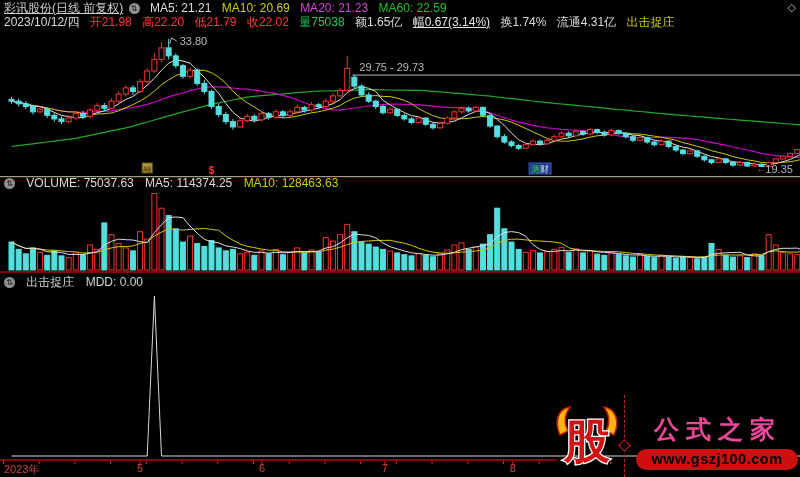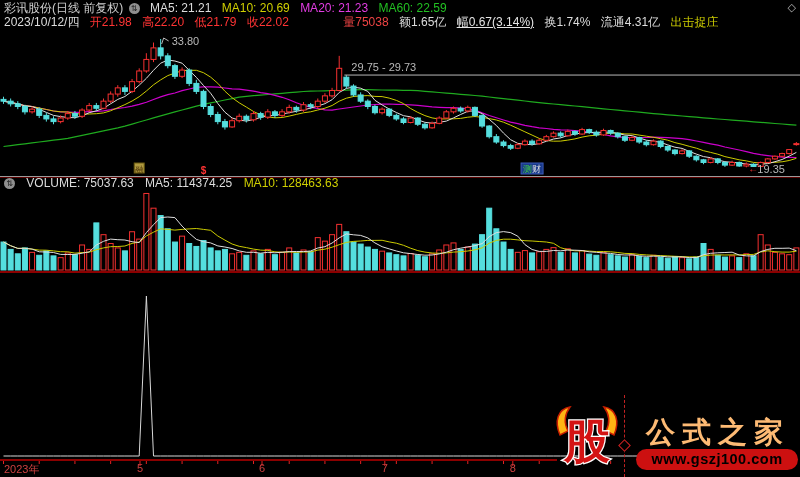--- a/index.html
+++ b/index.html
@@ -5,63 +5,63 @@
   html,body{margin:0;padding:0;background:#000;}
   #app{position:relative;width:800px;height:477px;background:#000;overflow:hidden;
        font-family:"Liberation Sans","DejaVu Sans",sans-serif;}
   .hdr{position:absolute;left:0;top:0;width:800px;height:29px;}
   .hline{position:absolute;left:4px;white-space:nowrap;font-size:12px;line-height:14px;}
   .hline span{margin-right:7px;}
   .collapse-icon{display:inline-block;width:11px;height:11px;border-radius:50%;
        background:#8f8f8f;color:#1a1a1a;font-size:8px;line-height:11px;text-align:center;
        vertical-align:middle;margin-right:6px;}
   .corner-diamond{position:absolute;right:4px;top:1px;color:#b9b9b9;font-size:11px;}
-  .panel{position:absolute;left:0;width:735px;background:#000;}
+  .panel{position:absolute;left:8px;width:735px;background:#000;}
   .ptitle{position:absolute;left:4px;width:796px;font-size:12px;line-height:13px;white-space:nowrap;}
   .ptitle span{margin-right:8px;}
   .div-split{position:absolute;left:0;width:800px;height:0;border-top:1px solid #9b9b9b;
        border-bottom:1px solid #5c0000;}
   .div-red{position:absolute;left:0;width:800px;height:2px;background:#8b0000;}
   svg{display:block;}
   
   #xaxis{position:absolute;left:0;top:459px;width:800px;height:18px;}
   .xlabel{position:absolute;top:3px;font-size:11px;color:#cd4040;}
   
   #watermark{position:absolute;right:2px;bottom:0;width:244px;height:82px;}
   .wm-sep{position:absolute;left:70px;top:0;height:82px;border-left:1px dashed #c32222;}
   .wm-diamond{position:absolute;left:66px;top:46px;width:7px;height:7px;border:1px solid #d32222;
        transform:rotate(45deg);background:#000;}
   .wm-brand{position:absolute;left:84px;top:18px;width:160px;text-align:center;
        font-family:"DejaVu Serif","Liberation Serif",serif;font-weight:bold;
-       font-size:29px;letter-spacing:7px;color:#fdba74;white-space:nowrap;}
+       font-size:25px;letter-spacing:7px;color:#ec4899;white-space:nowrap;}
   .wm-pill{position:absolute;left:82px;top:54px;width:162px;height:21px;border-radius:11px;
        background:#cc1010;color:#000000;font-weight:bold;font-size:14.5px;line-height:21px;
        text-align:center;letter-spacing:0.5px;}
 </style>
 </head>
 <body>
 
 <div id="app">
 
   <div class="hdr">
     <div class="hline" style="top:1px;">
-      <span style="color:#cfcfcf;margin-right:2px;">彩讯股份(日线 前复权)</span>
+      <span style="color:#cfcfcf;margin-right:2px;text-decoration:underline;">彩讯股份(日线 前复权)</span>
       <span class="collapse-icon">⇅</span>
       <span style="color: rgb(220, 220, 220);">MA5: 21.21</span>
       <span style="color: rgb(207, 207, 0);">MA10: 20.69</span>
       <span style="color: rgb(226, 60, 226);">MA20: 21.23</span>
       <span style="color: rgb(34, 192, 34);">MA60: 22.59</span>
     </div>
     <div class="hline" style="top:15px;">
       <span style="color: rgb(220, 220, 220);">2023/10/12/四</span>
       <span style="color: rgb(255, 52, 52); margin-top: 46px;">开21.98</span>
       <span style="color: rgb(255, 52, 52);">高22.20</span>
       <span style="color: rgb(255, 52, 52);">低21.79</span>
       <span style="color: rgb(255, 52, 52);">收22.02</span>
-      <span style="color: #ef4444; margin-left: 44px;">量75038</span>
+      <span style="color: #22c55e;">量75038</span>
       <span style="color: rgb(220, 220, 220);">额1.65亿</span>
       <span style="color: #e5e5e5; text-decoration: underline;">幅0.67(3.14%)</span>
       <span style="color: rgb(220, 220, 220);">换1.74%</span>
       <span style="color: rgb(220, 220, 220);">流通4.31亿</span>
       <span style="color: rgb(207, 207, 0);">出击捉庄</span>
     </div>
     <span class="corner-diamond">◇</span>
   </div>
 
   <div class="panel" style="top:29px;height:147px;">
@@ -434,20 +434,25 @@
           <rect x="786.7142857142858" y="64.69433962264151" width="5" height="15.30566037735849" fill="#000" stroke="#f53030" stroke-width="1"></rect>
           <rect x="793.8571428571429" y="57.91334339622641" width="5" height="22.086656603773587" fill="#000" stroke="#f53030" stroke-width="1"></rect>
         </g>
         <polyline points="3.5,52.0 10.6,55.7 17.8,58.4 24.9,58.3 32.1,59.1 39.2,60.1 46.4,60.2 53.5,60.9 60.6,61.7 67.8,61.8 74.9,63.1 82.1,62.6 89.2,62.2 96.4,59.7 103.5,57.9 110.6,56.7 117.8,56.5 124.9,56.0 132.1,53.4 139.2,52.0 146.4,45.9 153.5,42.2 160.6,38.8 167.8,39.4 174.9,40.1 182.1,39.4 189.2,38.9 196.4,38.5 203.5,39.4 210.6,40.3 217.8,46.0 224.9,50.1 232.1,54.0 239.2,56.3 246.4,57.6 253.5,59.1 260.6,60.1 267.8,60.4 274.9,61.8 282.1,62.3 289.2,62.0 296.4,62.3 303.5,62.0 310.6,61.9 317.8,60.1 324.9,59.2 332.1,57.2 339.2,54.7 346.4,52.4 353.5,51.4 360.6,51.0 367.8,50.4 374.9,50.4 382.1,50.3 389.2,51.9 396.4,53.2 403.5,55.3 410.6,58.2 417.8,60.6 424.9,62.1 432.1,63.0 439.2,63.3 446.4,62.9 453.5,62.1 460.6,61.7 467.8,61.0 474.9,59.8 482.1,57.9 489.2,53.2 496.4,50.4 503.5,49.2 510.6,49.2 517.8,49.9 524.9,50.7 532.1,51.0 539.2,51.5 546.4,52.0 553.5,53.3 560.6,57.7 567.8,59.7 574.9,60.8 582.1,60.9 589.2,61.1 596.4,61.6 603.5,61.5 610.6,61.8 617.8,62.5 624.9,63.4 632.1,63.6 639.2,64.4 646.4,64.9 653.5,65.3 660.6,65.6 667.8,65.9 674.9,66.3 682.1,66.6 689.2,66.9 696.4,66.9 703.5,65.8 710.6,65.1 717.8,64.9 724.9,65.0 732.1,64.9 739.2,64.9 746.4,64.6 753.5,64.4 760.6,62.0 767.8,60.8 774.9,61.7 782.1,62.1 789.2,62.1 796.4,61.2" fill="none" stroke="#cccc00" stroke-width="1"></polyline>
         <polyline points="3.5,52.0 10.6,55.7 17.8,58.4 24.9,58.3 32.1,59.1 39.2,61.8 46.4,62.0 53.5,62.5 60.6,64.4 67.8,64.5 74.9,64.4 82.1,63.2 89.2,61.9 96.4,55.0 103.5,51.3 110.6,49.1 117.8,49.7 124.9,50.0 132.1,51.7 139.2,52.6 146.4,42.6 153.5,34.7 160.6,27.6 167.8,27.0 174.9,27.6 182.1,36.1 189.2,43.2 196.4,49.4 203.5,51.7 210.6,52.9 217.8,55.9 224.9,57.0 232.1,58.5 239.2,60.9 246.4,62.3 253.5,62.3 260.6,63.2 267.8,62.3 274.9,62.8 282.1,62.2 289.2,61.6 296.4,61.5 303.5,61.6 310.6,61.0 317.8,58.0 324.9,56.7 332.1,53.0 339.2,47.9 346.4,43.9 353.5,44.8 360.6,45.4 367.8,47.9 374.9,52.9 382.1,56.7 389.2,58.9 396.4,61.0 403.5,62.8 410.6,63.6 417.8,64.5 424.9,65.2 432.1,65.0 439.2,63.9 446.4,62.2 453.5,59.7 460.6,58.2 467.8,56.9 474.9,55.7 482.1,53.6 489.2,46.7 496.4,42.6 503.5,41.6 510.6,42.6 517.8,46.2 524.9,54.6 532.1,59.5 539.2,61.4 546.4,61.4 553.5,60.5 560.6,60.8 567.8,60.0 574.9,60.2 582.1,60.5 589.2,61.8 596.4,62.3 603.5,63.0 610.6,63.4 617.8,64.5 624.9,65.0 632.1,64.9 639.2,65.8 646.4,66.3 653.5,66.2 660.6,66.2 667.8,66.9 674.9,66.9 682.1,66.9 689.2,67.6 696.4,67.6 703.5,64.7 710.6,63.3 717.8,62.8 724.9,62.5 732.1,62.2 739.2,65.0 746.4,65.9 753.5,66.0 760.6,61.6 767.8,59.4 774.9,58.3 782.1,58.3 789.2,58.1 796.4,60.7" fill="none" stroke="#dedede" stroke-width="1"></polyline>
       </svg>
   </div>
 
   <div class="div-red" style="top:271px;"></div>
 
+  <div class="ptitle" style="top:276px;">
+    <span class="collapse-icon">⇅</span>
+    <span style="color:#d4d4d4;">出击捉庄</span>
+    <span style="color:#d4d4d4;">MDD: 0.00</span>
+  </div>
   <div class="panel" style="top:290px;height:169px;">
     <svg id="svg-ind" width="800" height="169">
         <polyline points="3.5,166.0 10.6,166.0 17.8,166.0 24.9,166.0 32.1,166.0 39.2,166.0 46.4,166.0 53.5,166.0 60.6,166.0 67.8,166.0 74.9,166.0 82.1,166.0 89.2,166.0 96.4,166.0 103.5,166.0 110.6,166.0 117.8,166.0 124.9,166.0 132.1,166.0 139.2,166.0 146.4,6.0 153.5,166.0 160.6,166.0 167.8,166.0 174.9,166.0 182.1,166.0 189.2,166.0 196.4,166.0 203.5,166.0 210.6,166.0 217.8,166.0 224.9,166.0 232.1,166.0 239.2,166.0 246.4,166.0 253.5,166.0 260.6,166.0 267.8,166.0 274.9,166.0 282.1,166.0 289.2,166.0 296.4,166.0 303.5,166.0 310.6,166.0 317.8,166.0 324.9,166.0 332.1,166.0 339.2,166.0 346.4,166.0 353.5,166.0 360.6,166.0 367.8,166.0 374.9,166.0 382.1,166.0 389.2,166.0 396.4,166.0 403.5,166.0 410.6,166.0 417.8,166.0 424.9,166.0 432.1,166.0 439.2,166.0 446.4,166.0 453.5,166.0 460.6,166.0 467.8,166.0 474.9,166.0 482.1,166.0 489.2,166.0 496.4,166.0 503.5,166.0 510.6,166.0 517.8,166.0 524.9,166.0 532.1,166.0 539.2,166.0 546.4,166.0 553.5,166.0 560.6,166.0 567.8,166.0 574.9,166.0 582.1,166.0 589.2,166.0 596.4,166.0 603.5,166.0 610.6,166.0 617.8,166.0 624.9,166.0 632.1,166.0 639.2,166.0 646.4,166.0 653.5,166.0 660.6,166.0 667.8,166.0 674.9,166.0 682.1,166.0 689.2,166.0 696.4,166.0 703.5,166.0 710.6,166.0 717.8,166.0 724.9,166.0 732.1,166.0 739.2,166.0 746.4,166.0 753.5,166.0 760.6,166.0 767.8,166.0 774.9,166.0 782.1,166.0 789.2,166.0 796.4,166.0" fill="none" stroke="#d8d8d8" stroke-width="1"></polyline>
       </svg>
   </div>
 
   <div id="xaxis">
     <svg id="svg-axis" width="800" height="18">
         <line x1="0" y1="1" x2="557" y2="1" stroke="#8b0000" stroke-width="2"></line>
         <line x1="3.5" y1="2" x2="3.5" y2="5" stroke="#e22222" stroke-width="1"></line>

